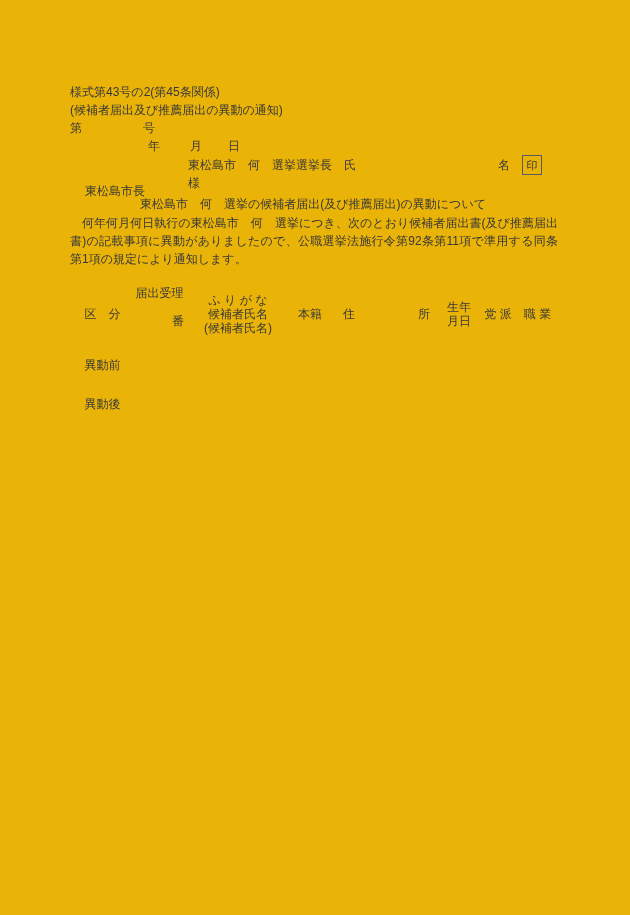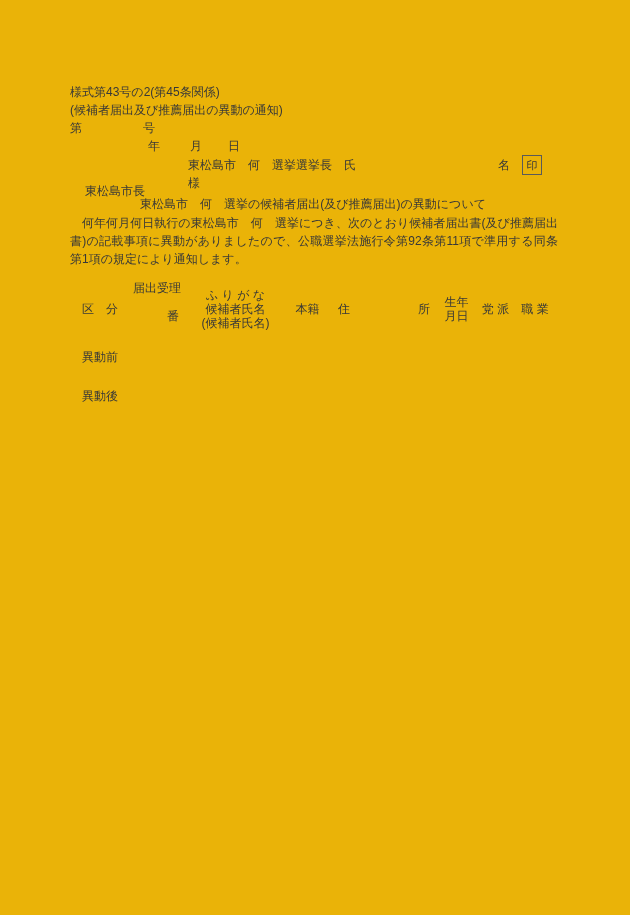--- a/index.html
+++ b/index.html
@@ -50,21 +50,21 @@
     left: 73px;
     top: 280px;
     border-collapse: collapse;
     table-layout: fixed;
     width: 482px;
     font-size: 12px;
     color: #383838;
   }
   table.form-table th,
   table.form-table td {
-    border: 1px solid #eab308;
+    border: 6px solid #eab308;
     font-weight: normal;
     text-align: center;
     vertical-align: middle;
     padding: 0;
     overflow: hidden;
   }
   tr.header-row     { height: 43px; }
   tr.data-row-1     { height: 40px; }
   tr.data-row-2     { height: 38px; }
   .hdr-multiline { line-height: 14px; white-space: pre; }

